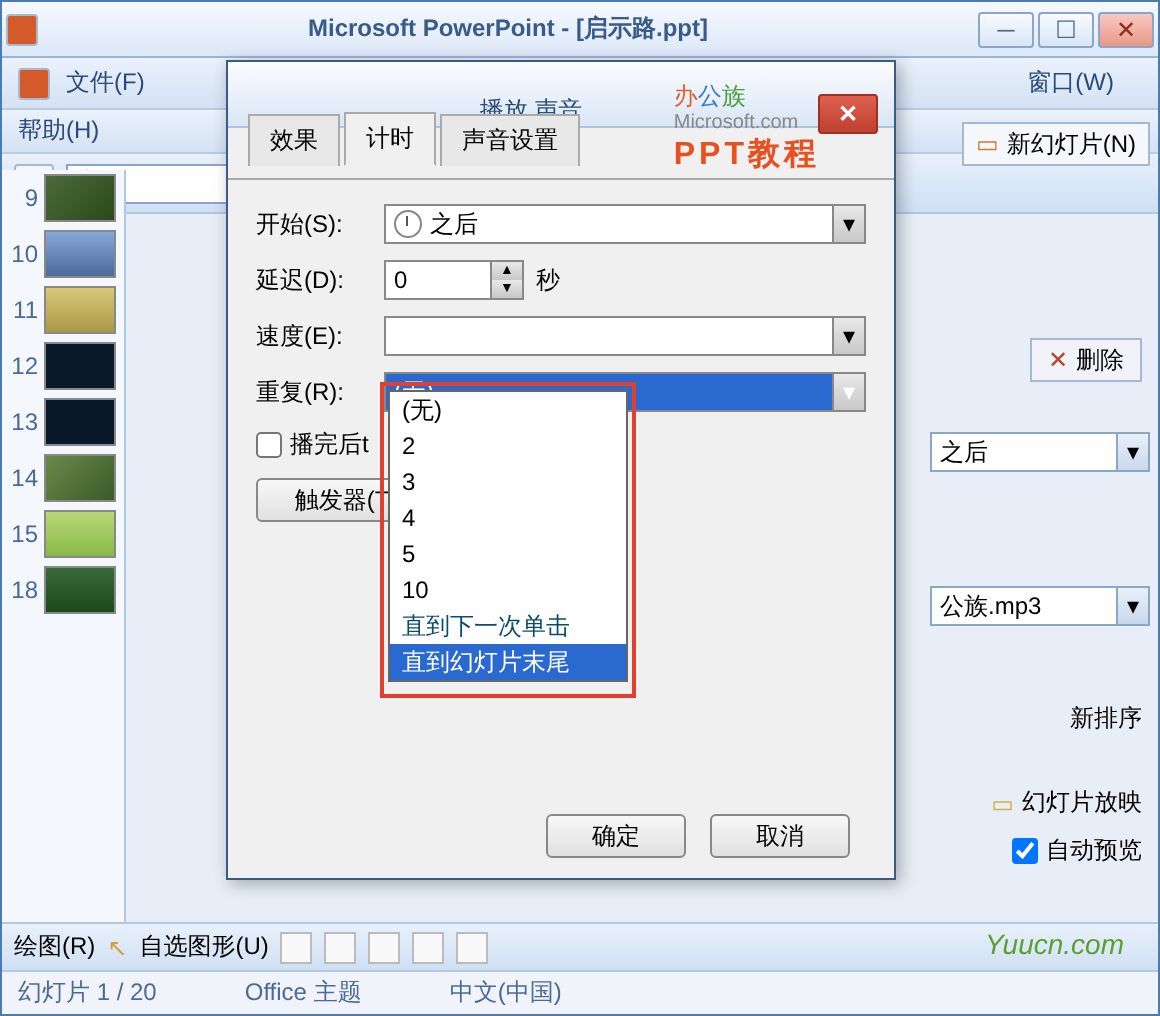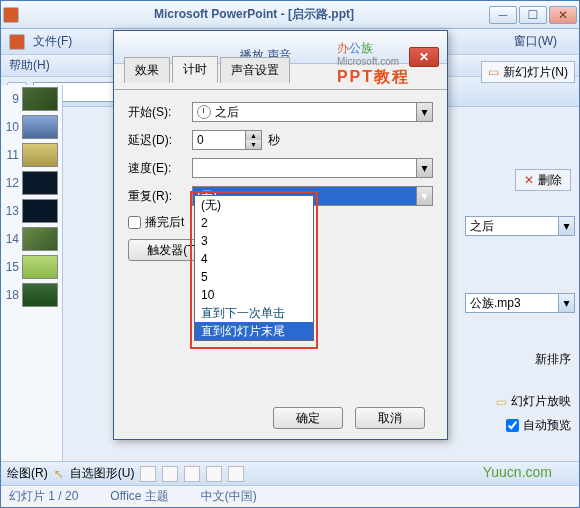--- a/index.html
+++ b/index.html
@@ -54,22 +54,22 @@
 .dd-item{padding:2px 6px;height:18px;display:flex;align-items:center}
 .dd-item.sel{background:#2a6ad0;color:#fff}
 .dd-item.half{color:#0c4a6e}
 .btn{width:70px;height:22px;border:1px solid #888;background:linear-gradient(#f8f8f8,#e0e0e0);border-radius:3px;display:flex;align-items:center;justify-content:center}
 .dlg-footer{position:absolute;bottom:10px;right:22px;display:flex;gap:12px}
 .watermark{position:absolute;right:170px;top:32px;z-index:30;pointer-events:none;text-align:left}
 .watermark .line1{font-size:22px;font-weight:normal}
 .watermark .c1{color:#e06030}.watermark .c2{color:#3a7ad0}.watermark .c3{color:#4aa040}
 .watermark .line2{font-size:10px;color:#888;margin-top:-2px}
 .watermark .line3{font-size:16px;color:#e85020;font-weight:bold;letter-spacing:2px}
-.yuucn{position:absolute;right:28px;bottom:28px;color:#5aa030;font-size:14px;z-index:30}
-.statusbar{position:absolute;bottom:0;left:0;right:0;height:22px;background:#f0f4fa;border-top:1px solid #b0c8e0;display:flex;align-items:center;padding:0 8px;gap:32px;color:#4a6a9a}
+.yuucn{position:absolute;right:18px;bottom:28px;color:#5aa030;font-style:italic;font-size:14px;z-index:30}
+.statusbar{position:absolute;bottom:0;left:0;right:0;height:22px;background:#f0f4fa;border-top:1px solid #b0c8e0;display:flex;align-items:center;padding:0 8px;gap:44px;color:#4a6a9a}
 .draw-toolbar{position:absolute;bottom:22px;left:0;right:0;height:24px;background:linear-gradient(#e8f0fb,#cfe0f4);border-top:1px solid #b0c8e0;display:flex;align-items:center;padding:0 6px;gap:6px}
 .small-icon{width:16px;height:16px;border:1px solid #bbb;background:#f8f8f8}
 .chk{display:flex;align-items:center;gap:4px}
 .chk input{width:13px;height:13px}
 .del-btn{position:absolute;right:8px;top:168px;height:22px;border:1px solid #a8b8d0;background:#f0f4fa;padding:0 8px;display:flex;align-items:center;gap:4px}
 </style>
 </head>
 <body>
 
 <div class="main-window window">

